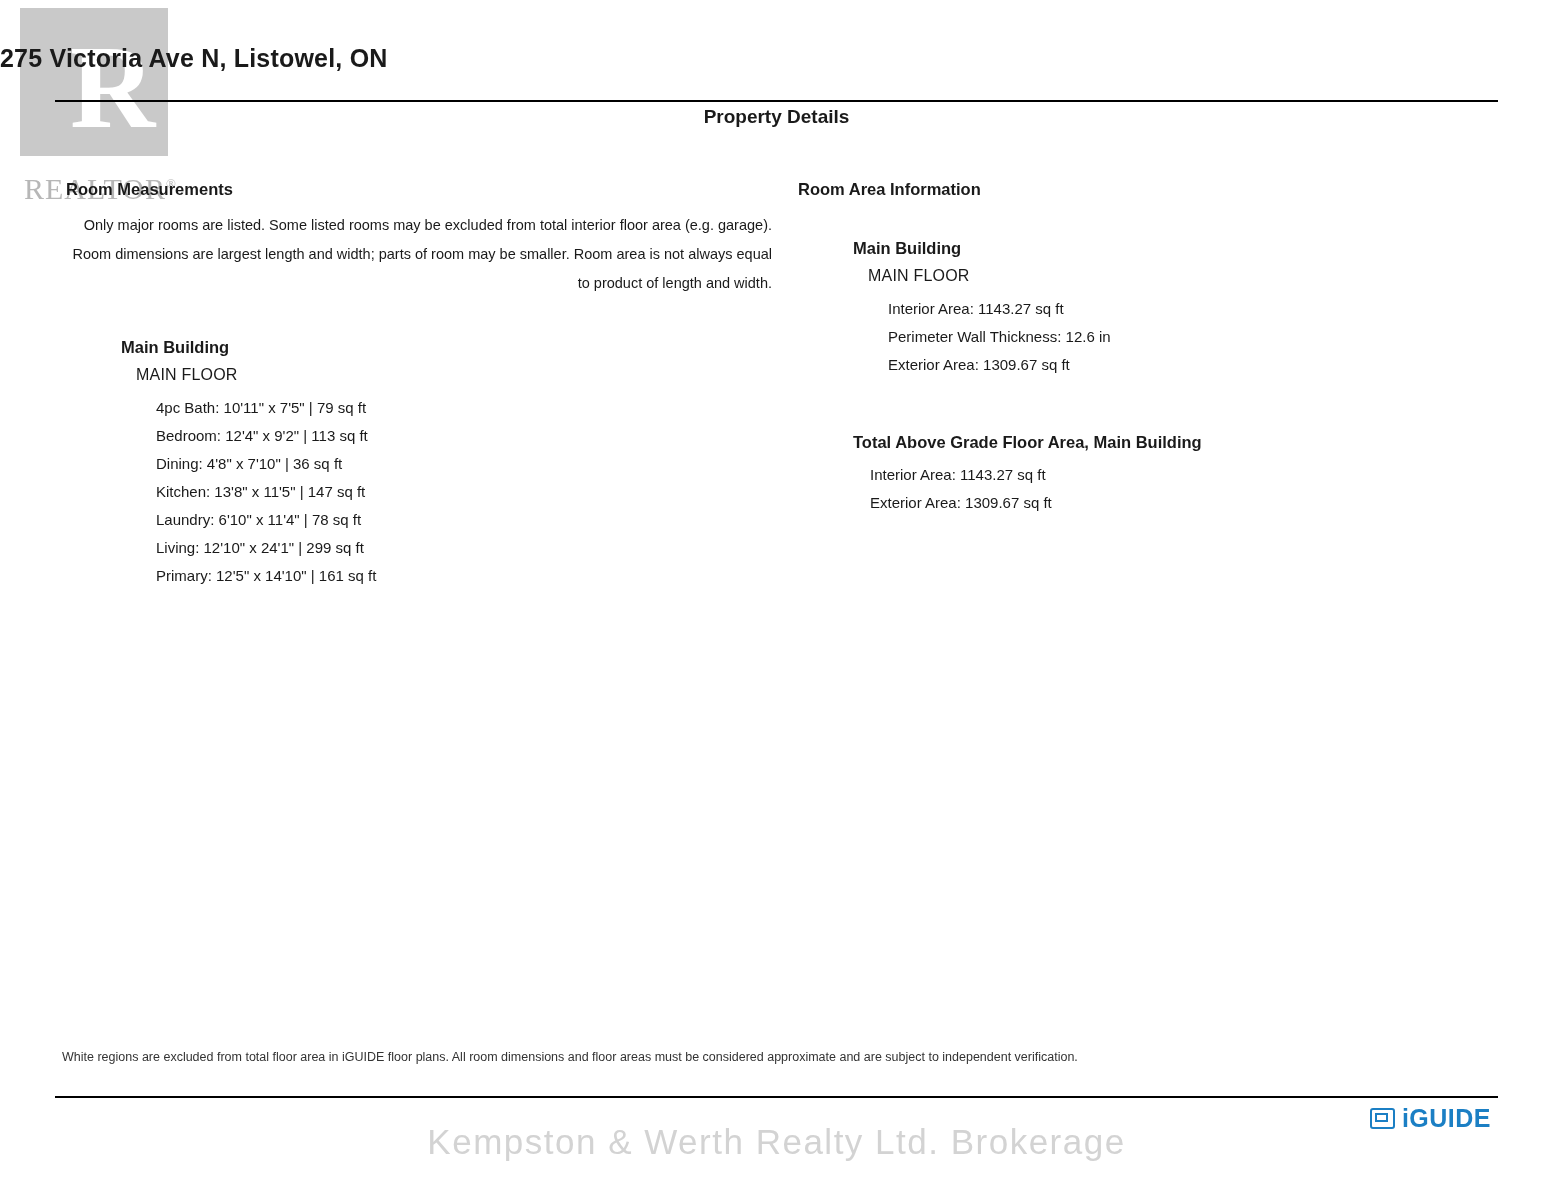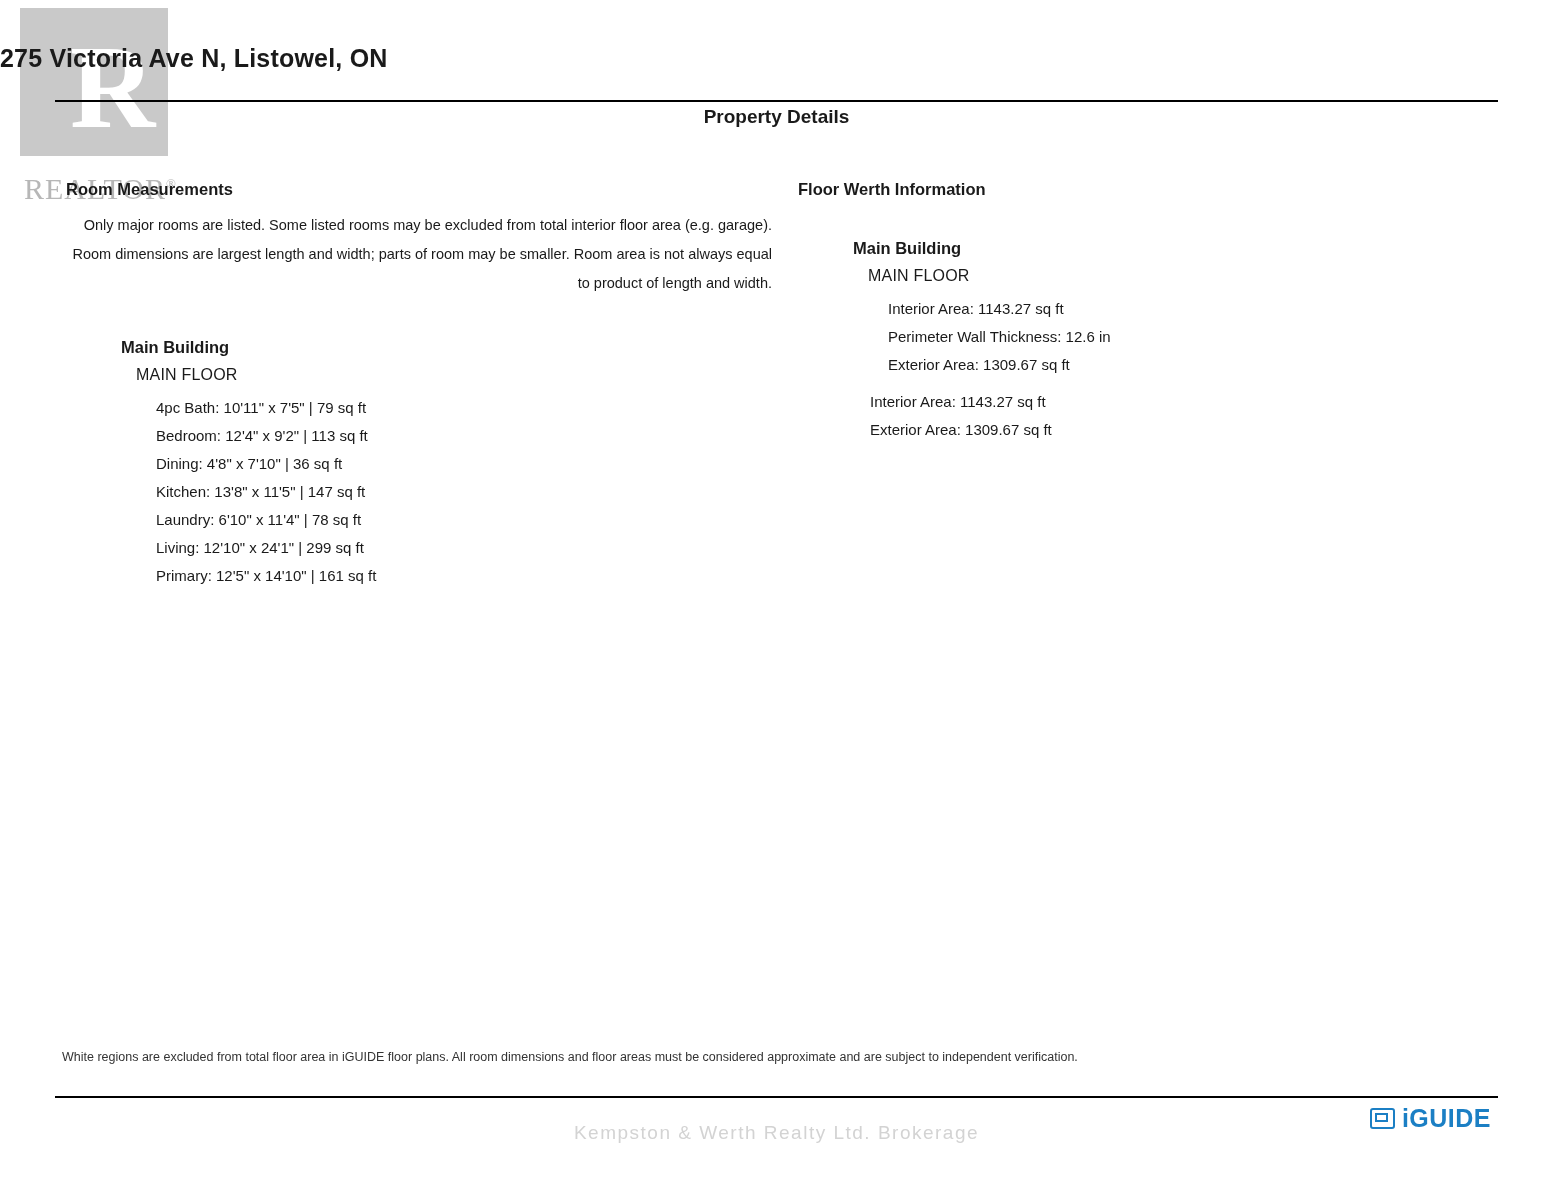--- a/index.html
+++ b/index.html
@@ -198,21 +198,21 @@
     border: 2px solid #1b7fc4;
     box-sizing: border-box;
   }
 
   .brokerage-watermark {
     position: absolute;
     left: 0;
     right: 0;
     top: 1122px;
     text-align: center;
-    font-size: 19px;
+    font-size: 35px;
     color: #d3d3d3;
     letter-spacing: 1.5px;
     font-family: "Liberation Sans", sans-serif;
     pointer-events: none;
   }
 </style>
 </head>
 <body>
 
 <div class="realtor-logo">
@@ -239,30 +239,31 @@
     <li>Bedroom: 12'4" x 9'2" | 113 sq ft</li>
     <li>Dining: 4'8" x 7'10" | 36 sq ft</li>
     <li>Kitchen: 13'8" x 11'5" | 147 sq ft</li>
     <li>Laundry: 6'10" x 11'4" | 78 sq ft</li>
     <li>Living: 12'10" x 24'1" | 299 sq ft</li>
     <li>Primary: 12'5" x 14'10" | 161 sq ft</li>
   </ul>
 </div>
 
 <div class="col col-right">
-  <div class="section-heading">Floor Werth Information</div>
+  <div class="section-heading">Room Area Information</div>
 
   <div class="building-name right">Main Building</div>
   <div class="floor-name right">MAIN FLOOR</div>
   <ul class="item-list">
     <li>Interior Area: 1143.27 sq ft</li>
     <li>Perimeter Wall Thickness: 12.6 in</li>
     <li>Exterior Area: 1309.67 sq ft</li>
   </ul>
 
+  <div class="totals-heading">Total Above Grade Floor Area, Main Building</div>
   <ul class="totals-list">
     <li>Interior Area: 1143.27 sq ft</li>
     <li>Exterior Area: 1309.67 sq ft</li>
   </ul>
 </div>
 
 <div class="footer-rule"></div>
 <div class="footer-note">White regions are excluded from total floor area in iGUIDE floor plans. All room dimensions and floor areas must be considered approximate and are subject to independent verification.</div>
 <div class="iguide-logo">
   <span class="iguide-mark"></span>

